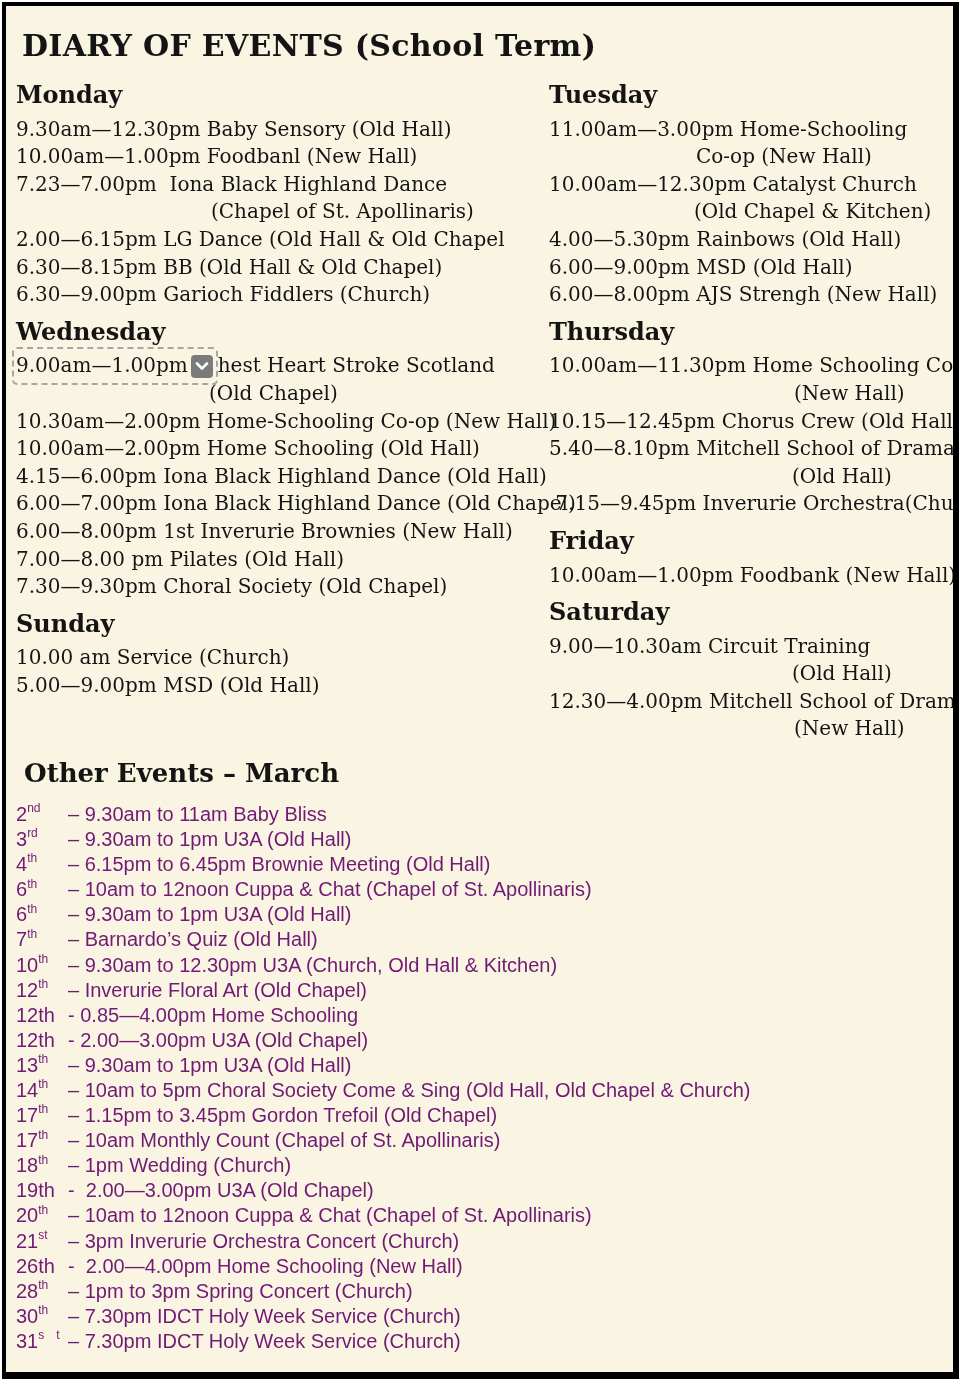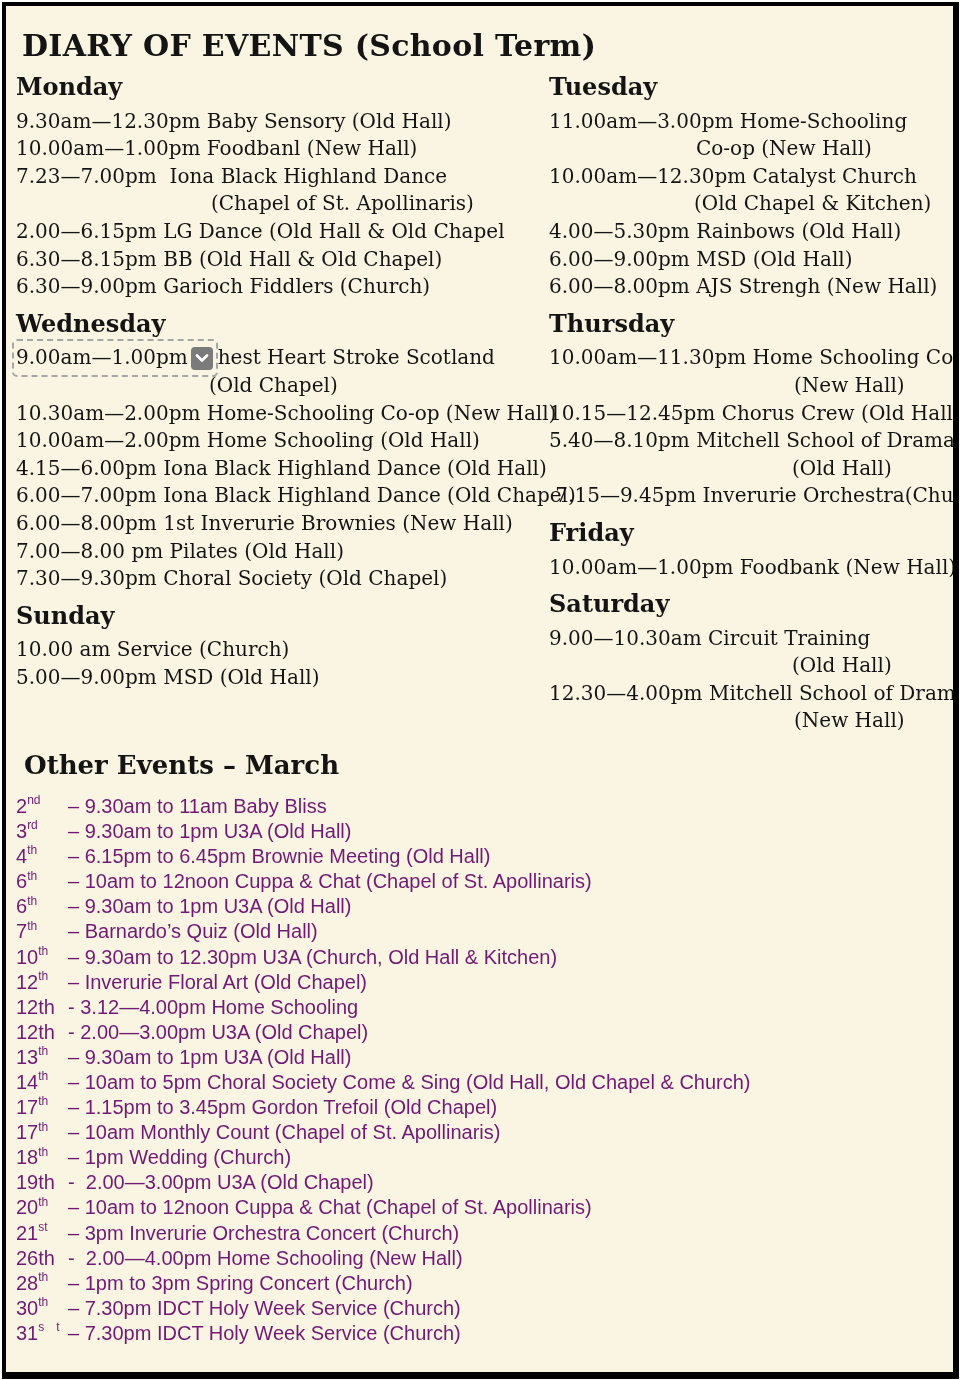--- a/index.html
+++ b/index.html
@@ -18,21 +18,21 @@
   }
   h1.title{
     font-size:30px;font-weight:bold;margin:18px 0 10px 6px;letter-spacing:.3px;
   }
   .columns{display:flex;align-items:flex-start;}
   .col-left{width:533px;flex:none;min-width:0;}
   .col-right{flex:1;min-width:0;}
   section h2{
     font-size:24px;font-weight:bold;margin:9px 0 7px 0;line-height:1.15;
   }
-  .columns section:first-child h2{margin-top:0;}
+  .columns section:first-child h2{margin-top:8px;}
   .sched-line{
     font-size:20px;line-height:27.6px;white-space:pre;
   }
   .dd-box{
     display:inline-flex;align-items:center;
     border:2px dashed #a6a6a6;border-radius:5px;
     padding:0 3px 0 2px;height:34px;
     margin:-6px 0 -6px -4px;
     background:transparent;
   }
@@ -174,21 +174,21 @@
         <div class="oe-row">
           <span class="oe-day"><span>10</span><sup>th</sup><sup class="oe-sup2"></sup></span>
           <span class="oe-text">– 9.30am to 12.30pm U3A (Church, Old Hall &amp; Kitchen)</span>
         </div>
         <div class="oe-row">
           <span class="oe-day"><span>12</span><sup>th</sup><sup class="oe-sup2"></sup></span>
           <span class="oe-text">– Inverurie Floral Art (Old Chapel)</span>
         </div>
         <div class="oe-row">
           <span class="oe-day"><span>12th</span><sup></sup><sup class="oe-sup2"></sup></span>
-          <span class="oe-text">- 3.12—4.00pm Home Schooling</span>
+          <span class="oe-text">- 0.85—4.00pm Home Schooling</span>
         </div>
         <div class="oe-row">
           <span class="oe-day"><span>12th</span><sup></sup><sup class="oe-sup2"></sup></span>
           <span class="oe-text">- 2.00—3.00pm U3A (Old Chapel)</span>
         </div>
         <div class="oe-row">
           <span class="oe-day"><span>13</span><sup>th</sup><sup class="oe-sup2"></sup></span>
           <span class="oe-text">– 9.30am to 1pm U3A (Old Hall)</span>
         </div>
         <div class="oe-row">

